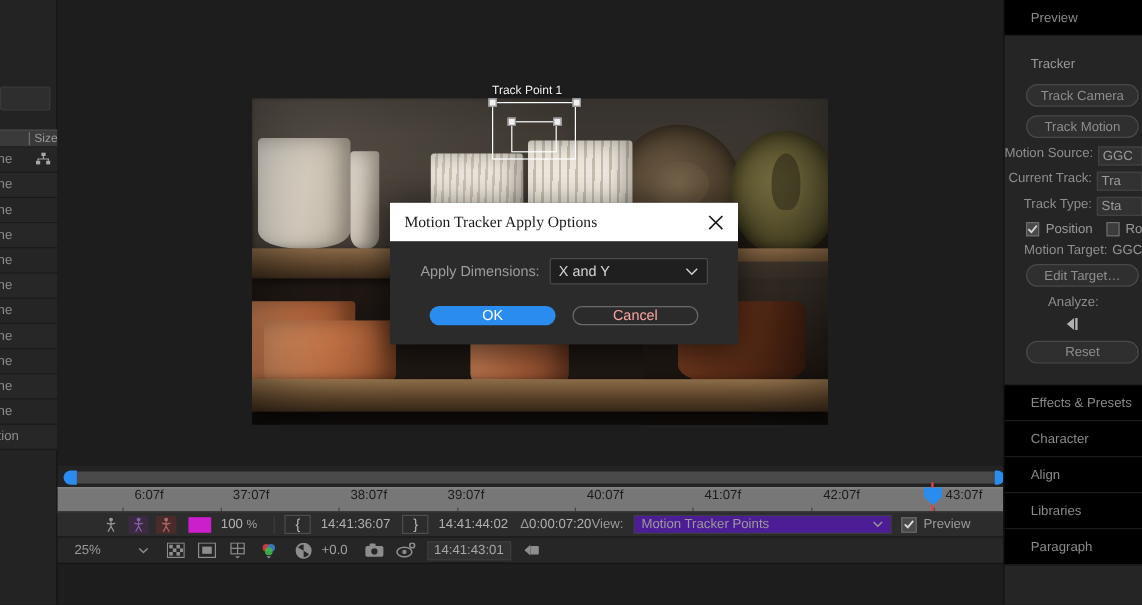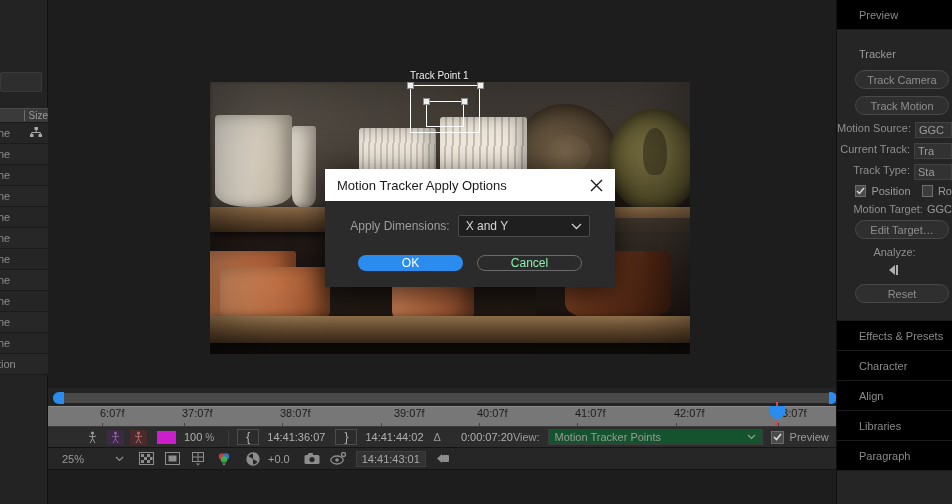--- a/index.html
+++ b/index.html
@@ -125,21 +125,21 @@
     background: #4a4a4a; border-radius: 5px;
   }
   .tl-scroll-cap-l { position:absolute; left:5px; top:4px; width:11px; height:12px;
      background:#2b8cf0; border-radius:6px 0 0 6px; }
   .tl-scroll-cap-r { position:absolute; left:781px; top:4px; width:8px; height:12px;
      background:#2b8cf0; border-radius:0 6px 6px 0; }
   .tl-ruler {
     position: absolute; left: 0; top: 18px; width: 788px; height: 22px;
     background: #777777; border-top:1px solid #8a8a8a;
   }
-  .tl-tick { position:absolute; top:0; font-size: 11px; color: #1c1c1c; }
+  .tl-tick { position:absolute; top:0; font-size: 11px; color: #1c1c1c; margin-left: 12px; }
   .tl-tickmark { position:absolute; bottom:0; width:1px; height:5px; background:#444; }
   .tl-track { position:absolute; left:0; top:40px; width:788px; height:9px; background:#232323; }
   .kf { position:absolute; top:2px; width:5px; height:5px; background:#4ad04a; }
   .tl-workarea { position:absolute; top:3px; height:3px; background:#35d435; }
   .playhead-head {
     position:absolute; top:18px; width:15px; height:15px; background:#2b8cf0;
     clip-path: polygon(0 0, 100% 0, 100% 55%, 50% 100%, 0 55%);
   }
   .playhead-line { position:absolute; top:14px; width:2px; height:36px; background:#e04545; }
 
@@ -160,21 +160,21 @@
   .icon-btn { width:17px; height:15px; display:flex; align-items:center; justify-content:center; }
   .zoom-select {
     width:70px; height:16px; background:transparent; color:#9a9a9a;
     display:flex; align-items:center; justify-content:space-between; padding:0 4px; font-size:11px;
   }
   .check-sq {
     width:13px; height:13px; background:#4a4a4a; border:1px solid #6a6a6a;
     display:flex; align-items:center; justify-content:center;
   }
   .view-select {
-    width:215px; height:16px; background:#14532d; border:1px solid #3d3d3d;
+    width:215px; height:16px; background:#4c1d95; border:1px solid #3d3d3d;
     display:flex; align-items:center; justify-content:space-between;
     padding:0 6px; font-size:11px; color:#9a9a9a;
   }
   .tbox { background:#323232; border:1px solid #3d3d3d; padding:1px 5px; font-size:11px; color:#a8a8a8; }
 
   
   .right-panel {
     position:absolute; left:836px; top:0; width:116px; height:504px;
     background:#252525; border-left:1px solid #111;
   }
@@ -206,40 +206,40 @@
   .cbox.on { background:#4a4a4a; }
   .rp-analyze { display:flex; align-items:center; justify-content:flex-end; gap:6px; font-size:11px; color:#8e8e8e; margin-bottom:8px;flex-direction:column;}
 
   
   .modal {
     position:absolute; left:325px; top:169px; width:290px; height:118px;
     background:#2b2b2b; box-shadow: 0 6px 28px rgba(0,0,0,.65);
   }
   .modal-title-bar {
     height:32px; background:#ffffff; display:flex; align-items:center;
-    justify-content:space-between; padding:0 10px 0 12px;
+    justify-content:space-between; padding:0 10px 0 12px;font-family:Liberation Serif, serif;
   }
   .modal-title { font-size:13px; color:#1a1a1a; }
   .modal-close { width:18px; height:18px; display:flex; align-items:center;
      justify-content:center; cursor:pointer; }
   .modal-body { padding:14px 0 0 0; }
   .field-row { display:flex; align-items:center; justify-content:center; gap:8px; }
   .field-label { font-size:12px; color:#9d9d9d; }
   .select-box {
     width:132px; height:22px; background:#1f1f1f; border:1px solid #4a4a4a;
     border-radius:2px; display:flex; align-items:center; justify-content:space-between;
     padding:0 7px; font-size:12px; color:#d6d6d6;
   }
   .btn-row { display:flex; justify-content:center; gap:14px; margin-top:18px; }
   .btn {
     width:105px; height:16px; border-radius:10px; font-size:12px;
     display:flex; align-items:center; justify-content:center;
   }
   .btn-ok { background:#2b8cf0; color:#fff; }
-  .btn-cancel { background:transparent; border:1px solid #6a6a6a; color:#86efac; }
+  .btn-cancel { background:transparent; border:1px solid #6a6a6a; color:#fca5a5; }
 </style>
 </head>
 <body>
 
 <div id="app">
 
   <div class="left-panel">
     <div class="lp-searchbox"></div>
     <div class="lp-colhead">
       <div class="divider"></div>
@@ -325,21 +325,21 @@
     <div class="tl-scrollbar"></div>
     <div class="tl-scroll-cap-l"></div>
     <div class="tl-scroll-cap-r"></div>
     <div class="tl-ruler" id="tl-ruler">
         <span class="tl-tick" style="left: 52px;">6:07f</span>
         <span class="tl-tickmark" style="left: 54px;"></span>
         <span class="tl-tick" style="left: 134px;">37:07f</span>
         <span class="tl-tickmark" style="left: 136px;"></span>
         <span class="tl-tick" style="left: 232px;">38:07f</span>
         <span class="tl-tickmark" style="left: 234px;"></span>
-        <span class="tl-tick" style="left: 346px;">39:07f</span>
+        <span class="tl-tick" style="left: 313px;">39:07f</span>
         <span class="tl-tickmark" style="left: 333px;"></span>
         <span class="tl-tick" style="left: 429px;">40:07f</span>
         <span class="tl-tickmark" style="left: 431px;"></span>
         <span class="tl-tick" style="left: 527px;">41:07f</span>
         <span class="tl-tickmark" style="left: 529px;"></span>
         <span class="tl-tick" style="left: 626px;">42:07f</span>
         <span class="tl-tickmark" style="left: 628px;"></span>
         <span class="tl-tick" style="left: 728px;">43:07f</span>
         <span class="tl-tickmark" style="left: 730px;"></span>
         <span class="tl-tick" style="left: 832px;">4</span>
@@ -389,21 +389,21 @@
     <div class="vsep" style="margin-left:14px;"></div>
     <div class="icon-btn" style="border:1px solid #4d4d4d; width:22px; height:16px;">
       <span style="color:#b8b8b8; font-size:12px;">{</span>
     </div>
     <div class="tcode" style="margin-left:8px;">14:41:36:07</div>
     <div class="icon-btn" style="margin-left:10px; border:1px solid #4d4d4d; width:22px; height:16px;">
       <span style="color:#b8b8b8; font-size:12px;">}</span>
     </div>
     <div class="tcode" style="margin-left:8px;">14:41:44:02</div>
     <div style="margin-left:10px; color:#9b9b9b;">Δ</div>
-    <div class="tcode" style="margin-left:20px;">0:00:07:20</div>
+    <div class="tcode" style="margin-left:0;">0:00:07:20</div>
     <div style="">View:</div>
     <div class="view-select" style="margin-left:8px;">
       <span>Motion Tracker Points</span>
       <svg width="9" height="6" viewBox="0 0 9 6">
           <path d="M1 1l3.5 3.5L8 1" stroke="#9a9a9a" stroke-width="1.2" fill="none"></path>
         </svg>
     </div>
     <div class="check-sq" style="margin-left:8px;">
       <svg width="9" height="8" viewBox="0 0 9 8">
           <path d="M1 4l2.5 2.5L8 1" stroke="#dcdcdc" stroke-width="1.6" fill="none"></path>

